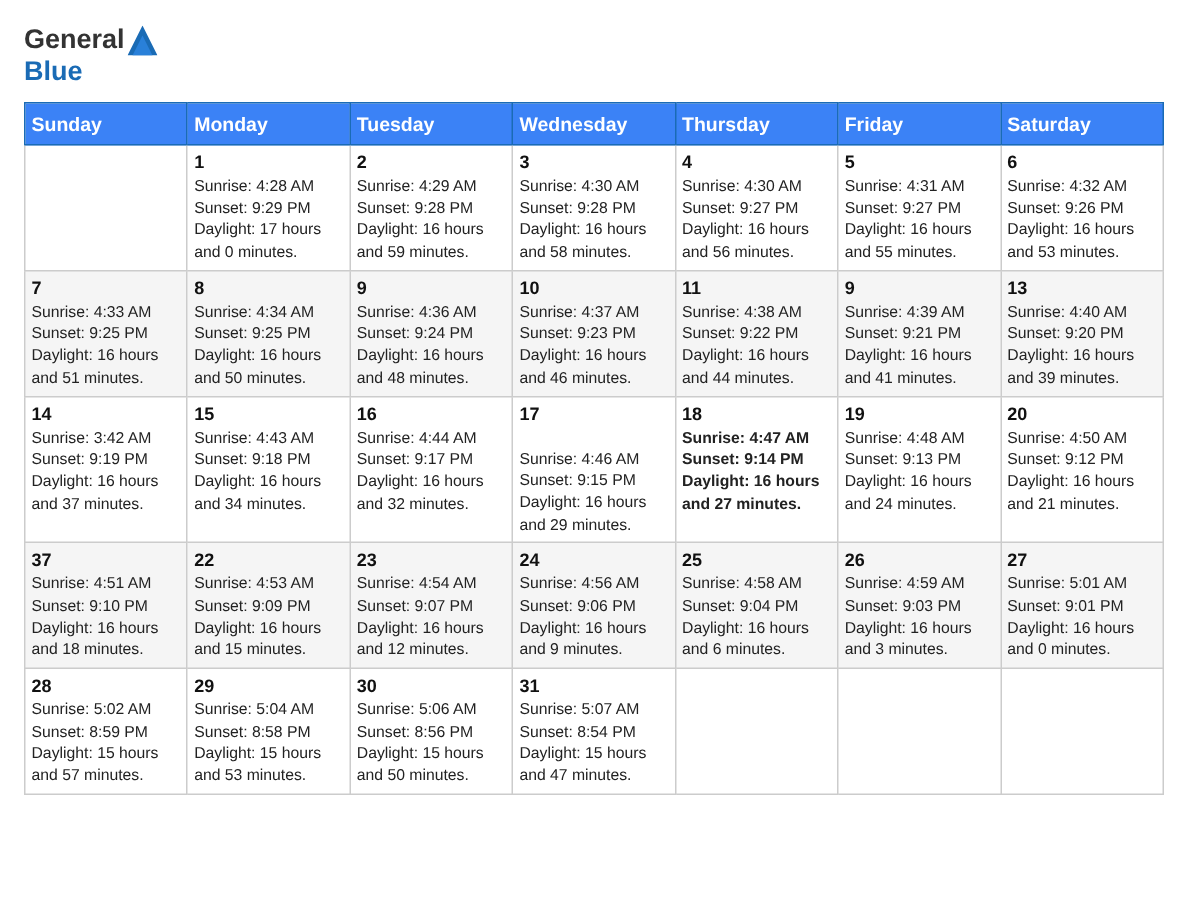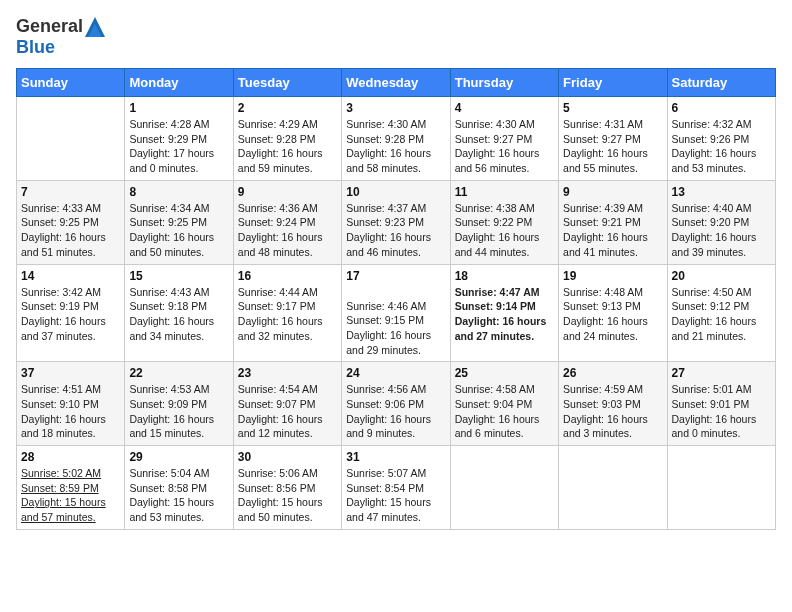--- a/index.html
+++ b/index.html
@@ -313,21 +313,21 @@
           <div class="day-number">27</div>
           <div class="day-info" style="white-space: pre-line;">Sunrise: 5:01 AM
 Sunset: 9:01 PM
 Daylight: 16 hours
 and 0 minutes.</div>
         </td>
       </tr>
       <tr>
         <td>
           <div class="day-number">28</div>
-          <div class="day-info" style="white-space: pre-line; text-decoration: underline;">Sunrise: 5:02 AM
+          <div class="day-info" style="white-space: pre-line;">Sunrise: 5:02 AM
 Sunset: 8:59 PM
 Daylight: 15 hours
 and 57 minutes.</div>
         </td>
         <td>
           <div class="day-number">29</div>
           <div class="day-info" style="white-space: pre-line;">Sunrise: 5:04 AM
 Sunset: 8:58 PM
 Daylight: 15 hours
 and 53 minutes.</div>

